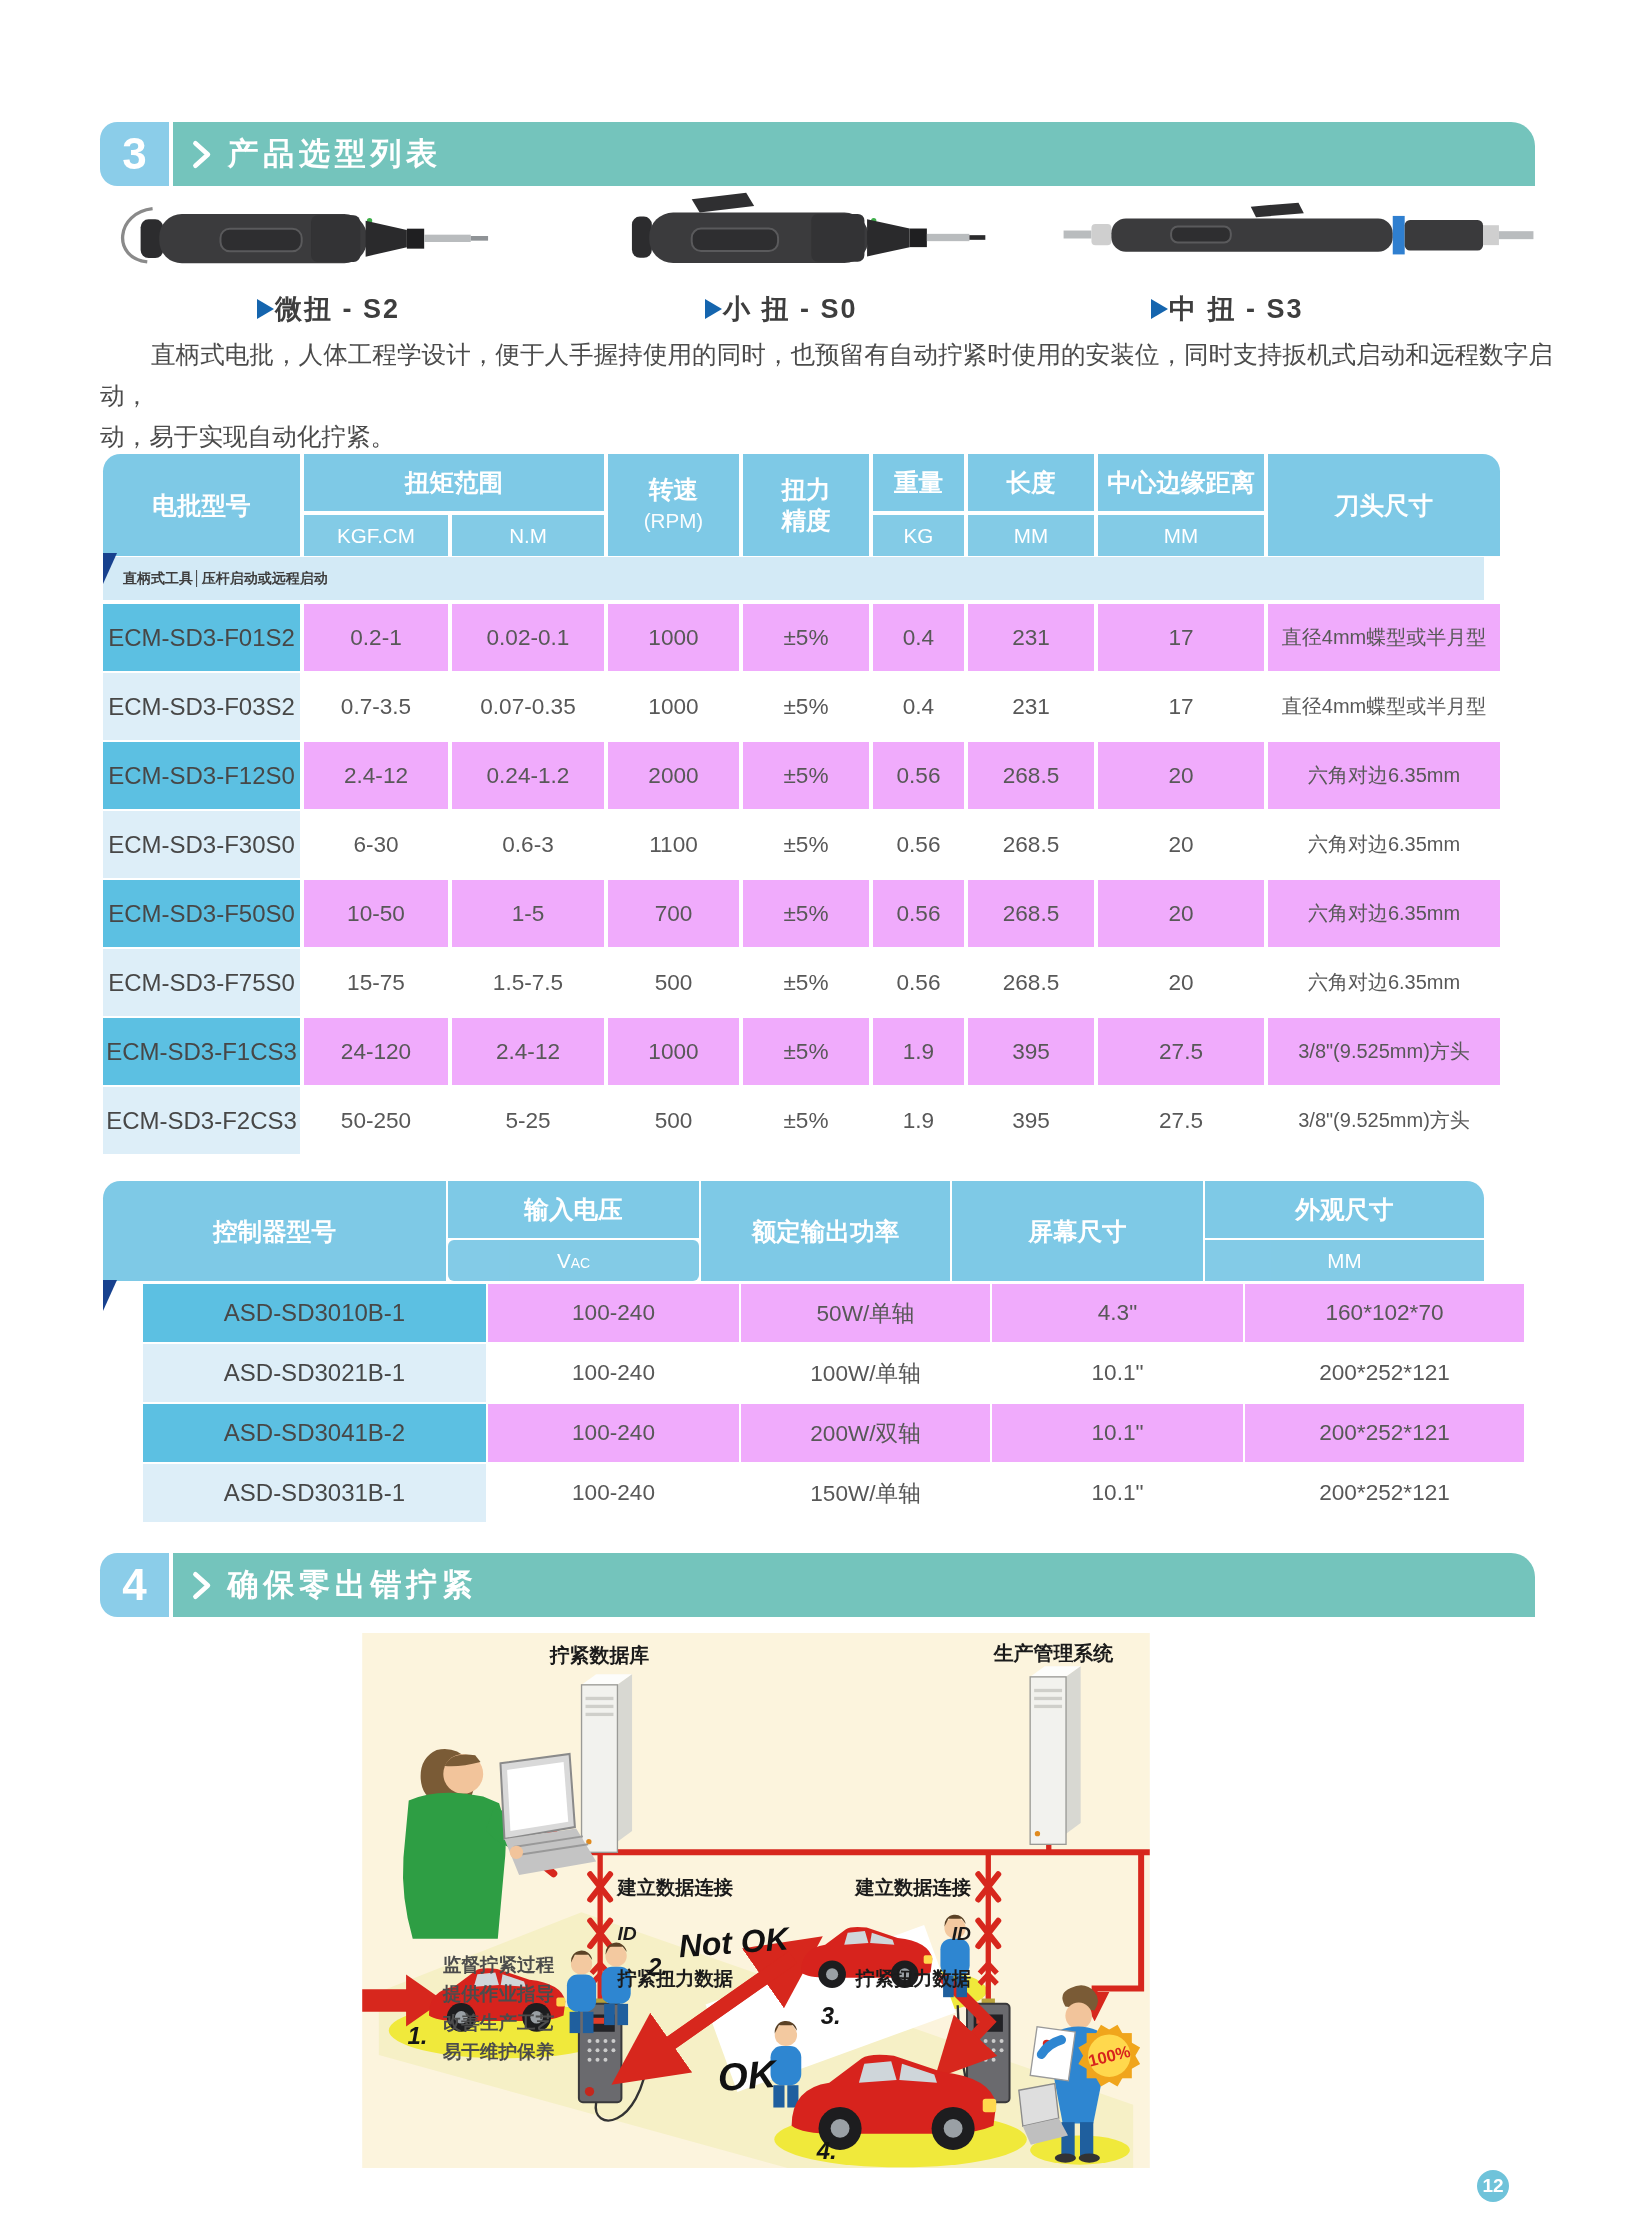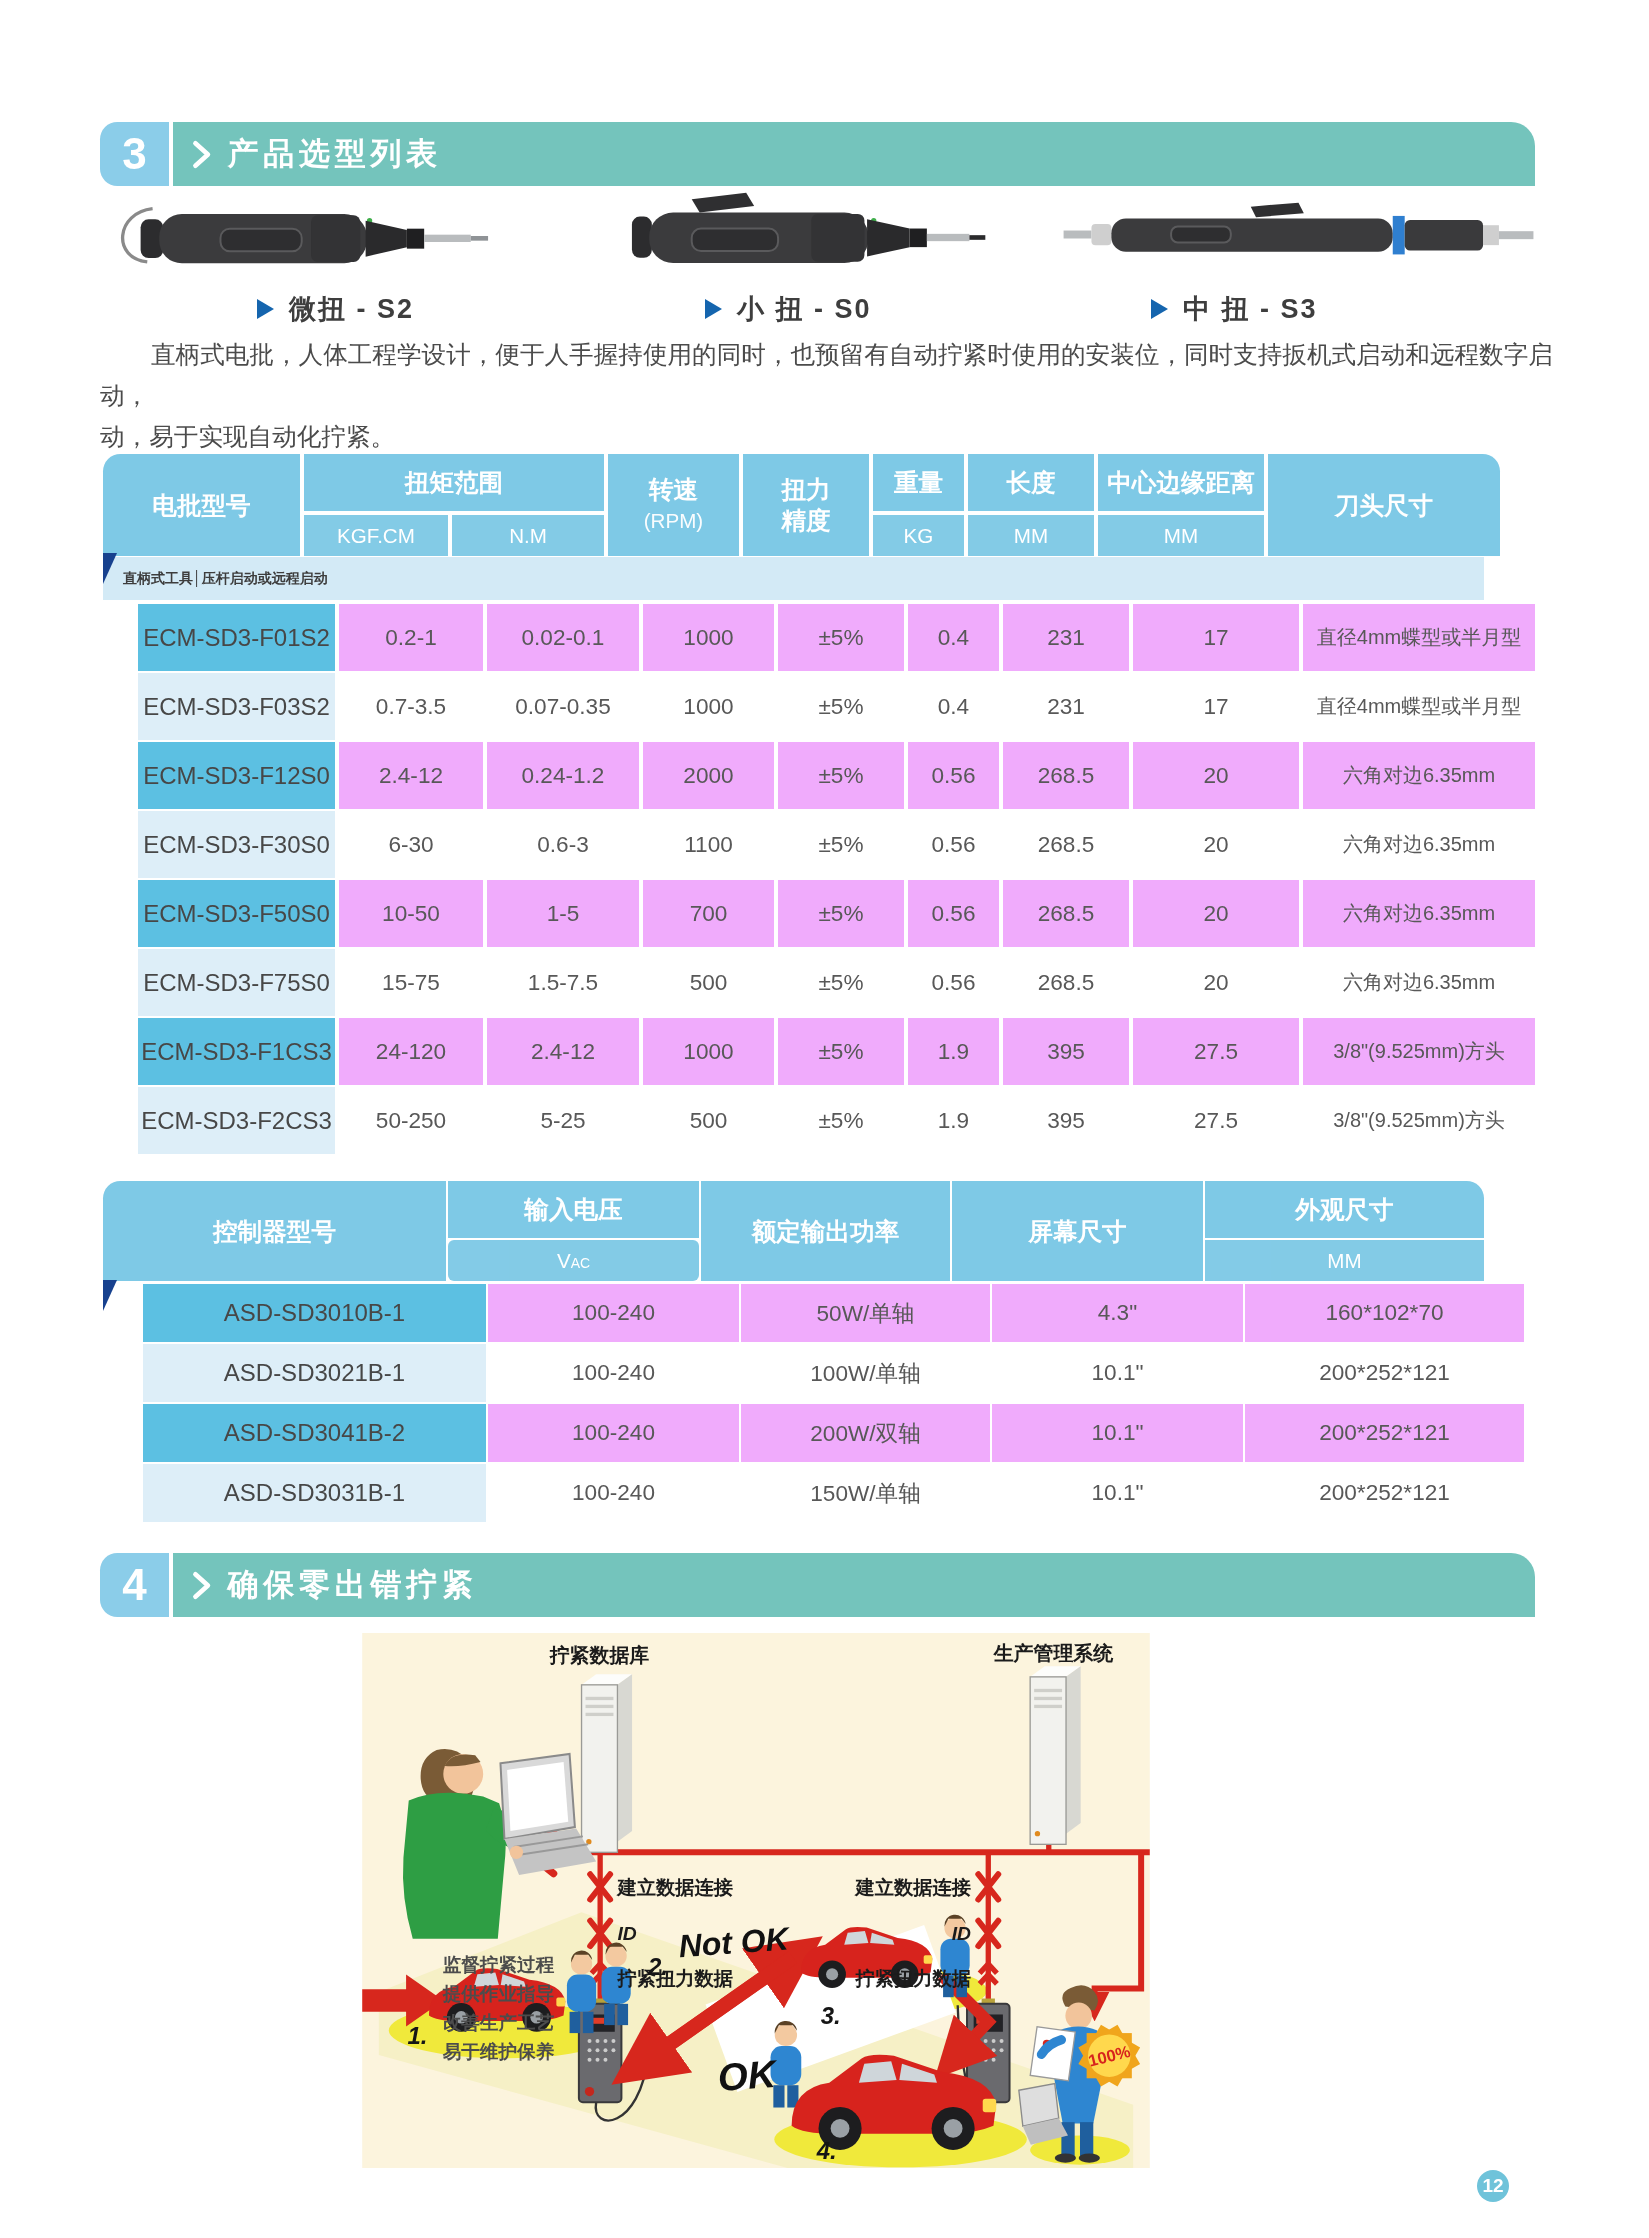--- a/index.html
+++ b/index.html
@@ -10,21 +10,21 @@
   .sec-head{position:absolute;left:0;width:1649px;height:64px;}
   .sec-num{position:absolute;left:100px;top:0;width:69px;height:64px;background:#8bcde9;
            border-radius:17.3px 0 0 17.3px;color:#fff;font-size:44px;font-weight:bold;
            display:flex;align-items:center;justify-content:center;}
   .sec-bar{position:absolute;left:173px;top:0;width:1362px;height:64px;background:#74c4bc;
            border-radius:0 24px 0 0;display:flex;align-items:center;}
   .chev{width:20px;height:29px;margin-left:18.6px;flex:none;}
   .sec-title{color:#fff;font-size:31px;font-weight:bold;letter-spacing:4.7px;margin-left:16px;}
 
   
-  .plabel{position:absolute;top:291px;display:flex;align-items:center;gap:15px;
+  .plabel{position:absolute;top:291px;display:flex;align-items:center;gap:1px;
           font-size:27px;font-weight:bold;color:#3e3e3e;letter-spacing:2px;padding-left:20px;}
   .tri{width:0;height:0;border-left:17.3px solid #1565ae;border-top:10.6px solid transparent;
        border-bottom:10.6px solid transparent;flex:none;}
   .prod{position:absolute;}
 
   
   .intro{position:absolute;left:100px;top:334px;width:1457px;font-size:24.6px;color:#4b4b4b;line-height:41px;}
   .indent{text-indent:51px;}
 
   
@@ -45,21 +45,21 @@
   .tl{border-top-left-radius:17.3px}.tr{border-top-right-radius:17.3px}
 
   .band{position:absolute;left:103px;top:557px;width:1381px;height:43px;background:#d3eaf6;
         display:flex;align-items:center;font-size:14px;font-weight:bold;color:#3d3d3d;
         padding-left:20px;box-sizing:border-box;}
   .corner{position:absolute;left:0;top:-4px;width:0;height:0;
           border-top:31px solid #17418e;border-right:14.6px solid transparent;}
 
   .t1rows{position:absolute;left:103px;top:604px;}
   .t2rows{position:absolute;left:103px;top:1284px;}
-  .t1row{height:67px;margin-bottom:2px;margin-left:35px;}
+  .t1row{height:67px;margin-bottom:2px;}
   .t2row{height:58px;margin-bottom:2px;position:relative;padding-left:40px;}
   .mc{display:flex;align-items:center;justify-content:center;font-size:24px;color:#474747;text-align:center;}
   .vc{display:flex;align-items:center;justify-content:center;font-size:22.6px;color:#585858;text-align:center;}
   .vc.small{font-size:20px;}
   .odd .mc{background:#5cc0e2}.odd .vc{background:#f0abfc}
   .even .mc{background:#ddeef8}.even .vc{background:#fff}
 
   .illu{position:absolute;left:362px;top:1633px;width:788px;height:535px;}
   .illu svg{display:block;width:100%;height:100%;}
 

